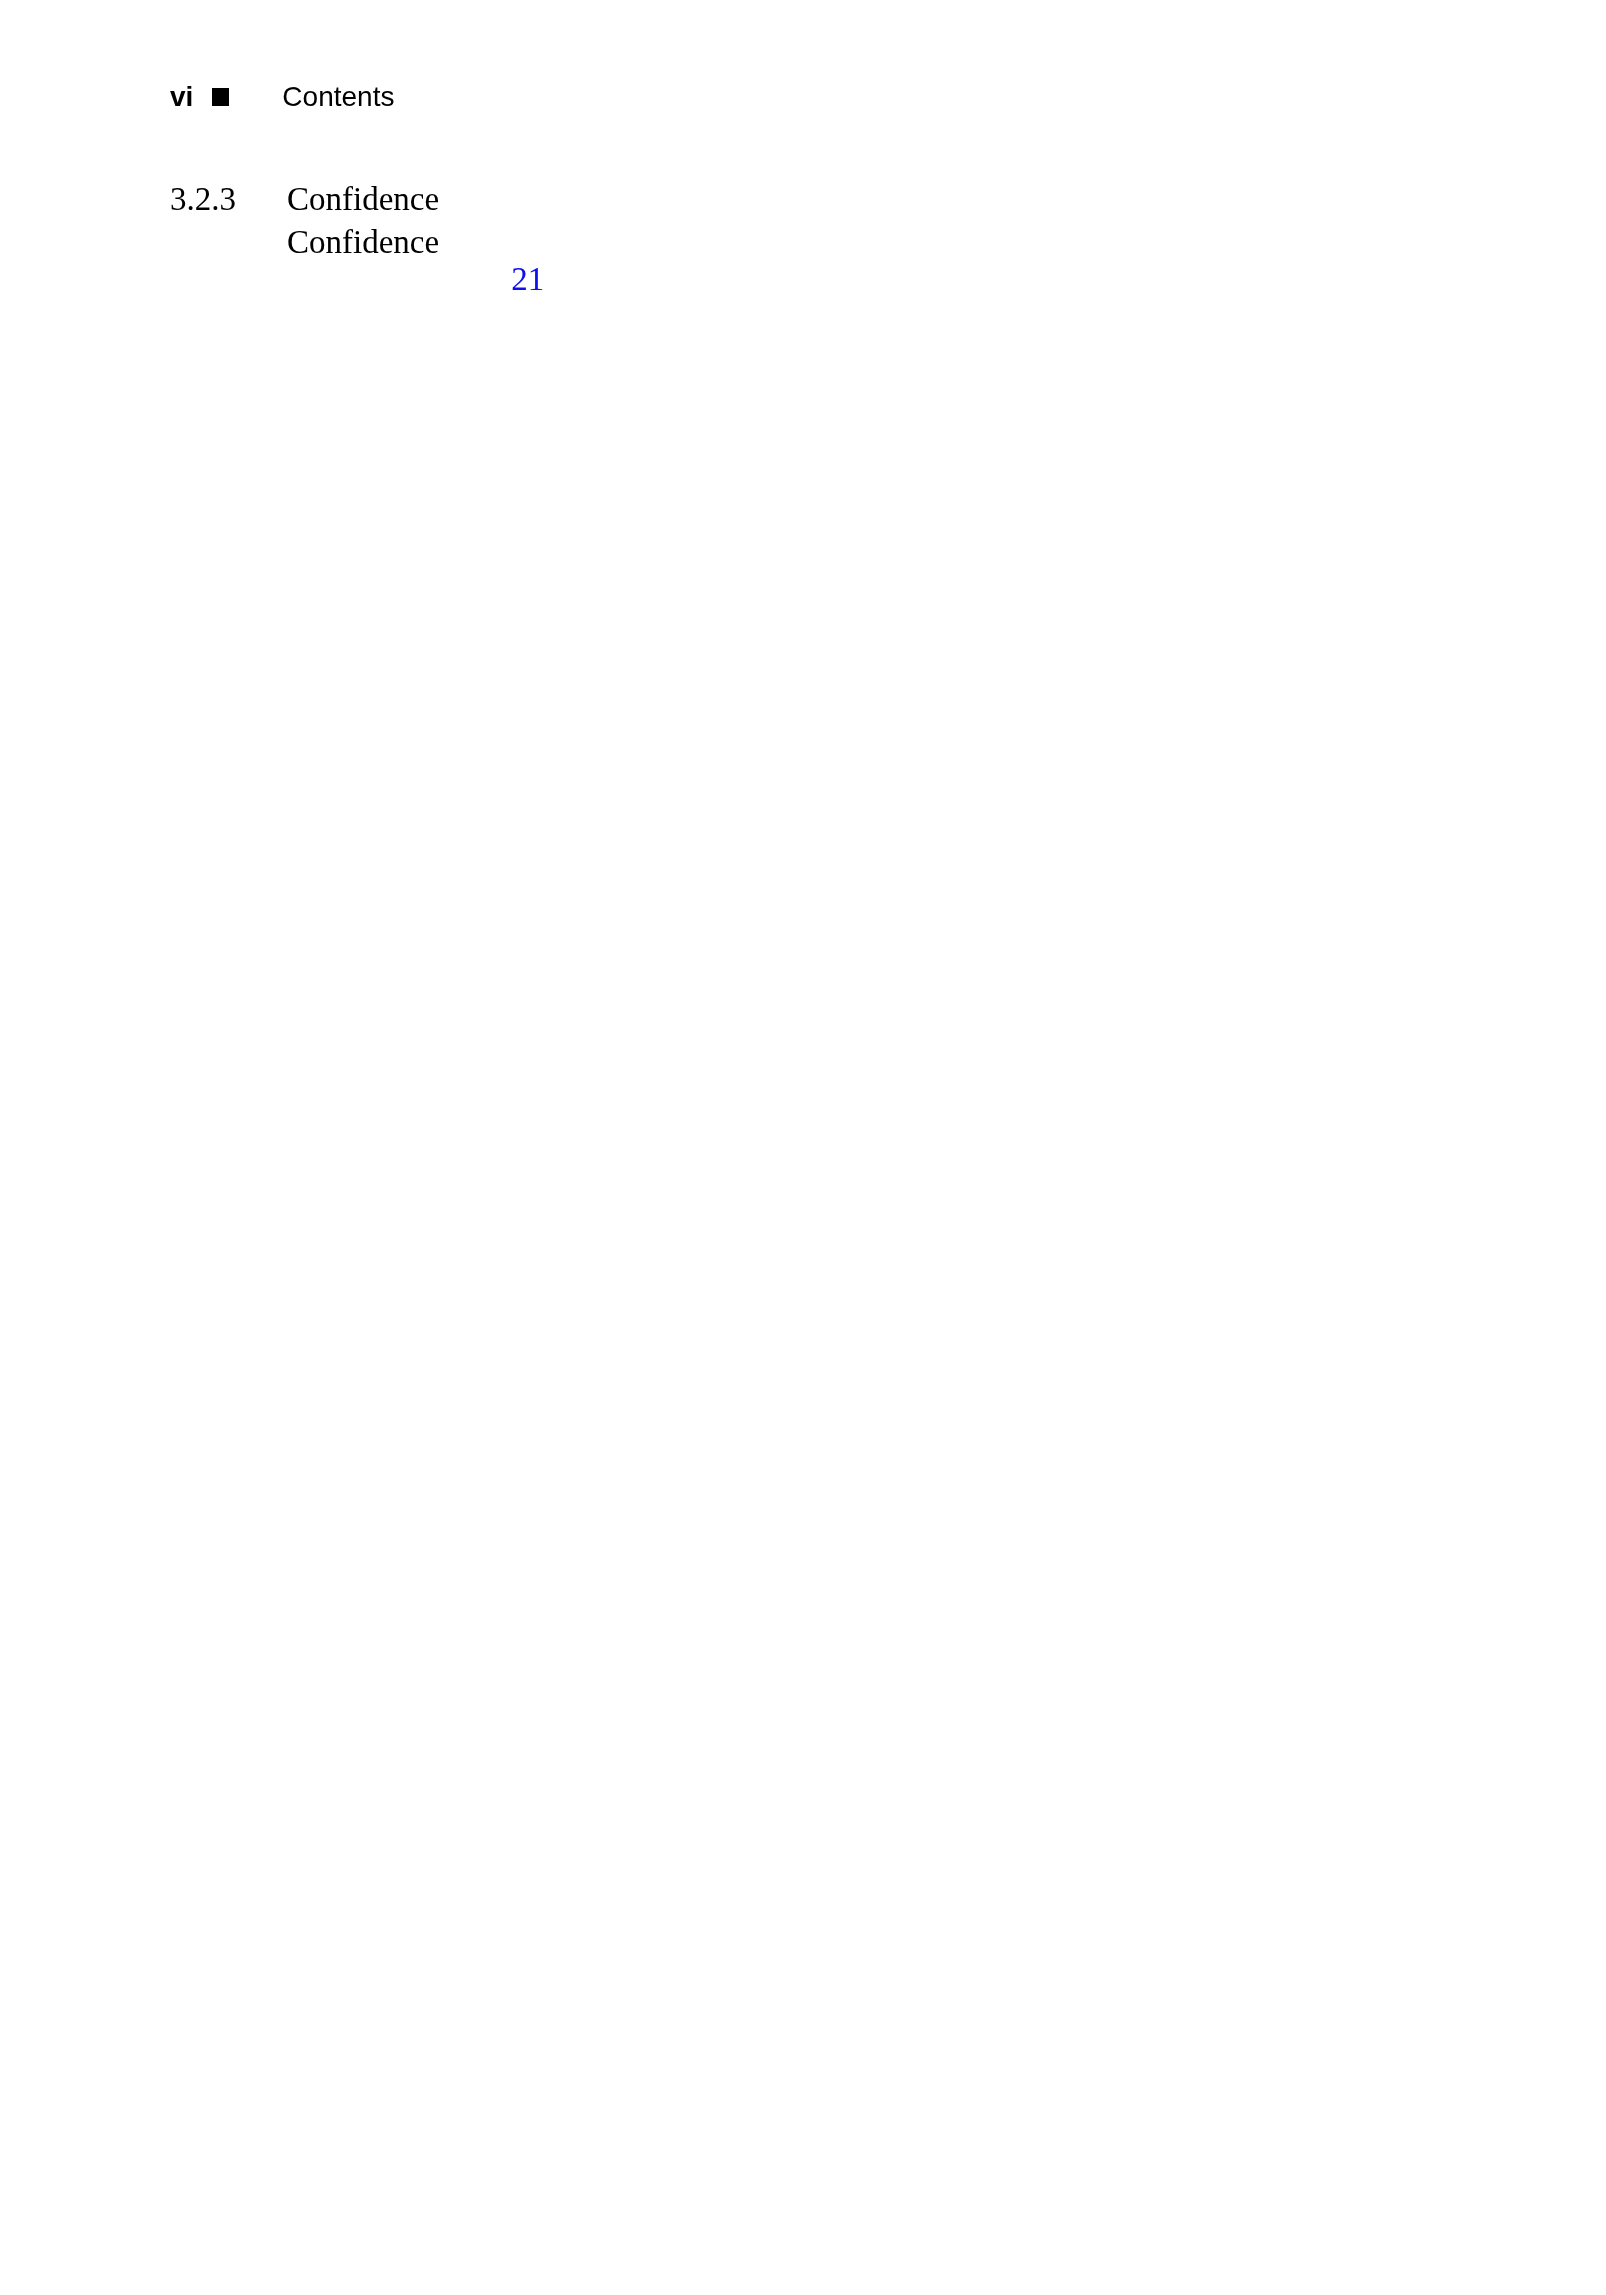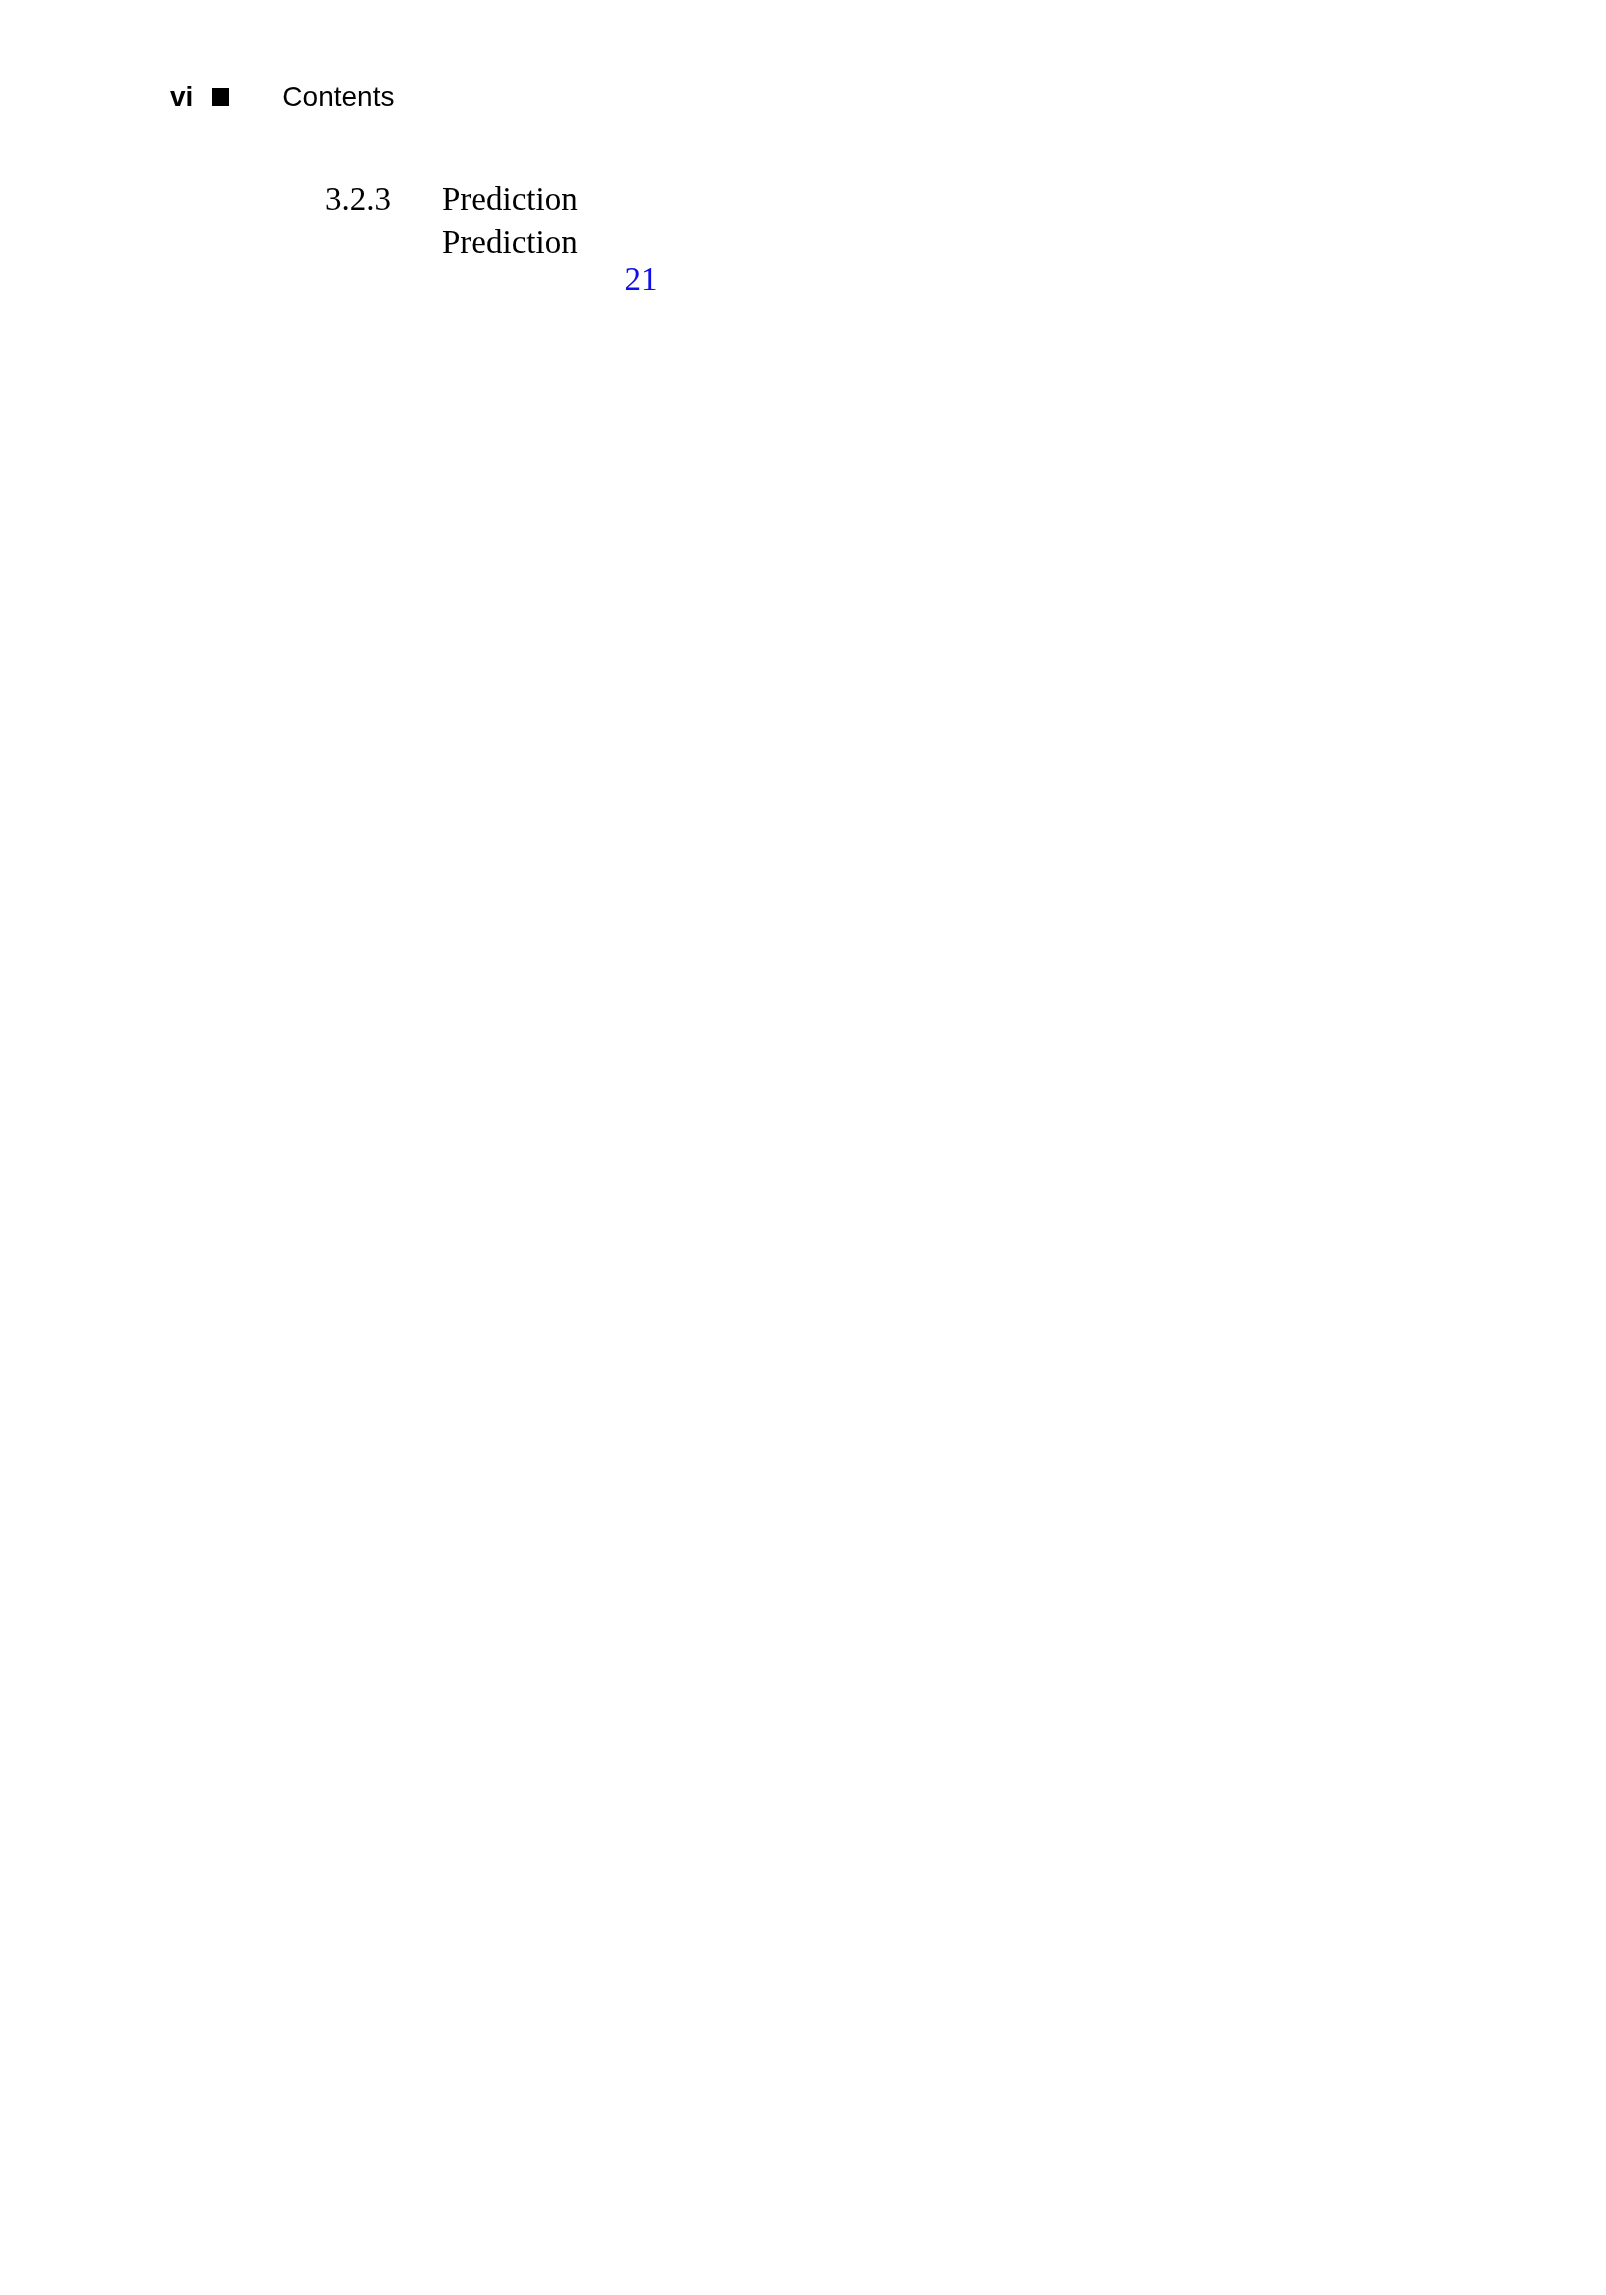--- a/index.html
+++ b/index.html
@@ -30,40 +30,40 @@
 
   
   .toc { margin-top: 64px; }
 
   .toc-row { display: flex; align-items: flex-start; line-height: 43px; margin-bottom: 9.2px; }
   .toc-row .num   { flex: 0 0 auto; }
   .toc-row .title { white-space: pre-line; }
   .toc-row .page  { margin-left: auto; align-self: flex-end; padding-left: 31px; }
 
   .lvl3, .lvl4 { font-family: "Liberation Serif", serif; font-size: 33px; }
-  .lvl3 .num { margin-left: 155px; width: 117px; }
+  .lvl3 .num { width: 117px; }
 
   .page-link { color: #0f0fee; text-decoration: none; cursor: pointer; }
 </style>
 </head>
 <body>
 
 <div class="page">
 
   <header class="page-header">
     <span class="folio">vi</span>
     <span class="sq sq-mid"></span>
     <span class="header-title">Contents</span>
   </header>
 
   <main class="toc">
 
     <div id="toc-top">
         <div class="toc-row lvl3">
     <span class="num">3.2.3</span>
-    <span class="title">Prediction Prediction</span>
+    <span class="title">Confidence Confidence</span>
     <span class="page page-link">21</span>
   </div>
       </div>
 
   </main>
 </div>
 
 
 </body></html>

